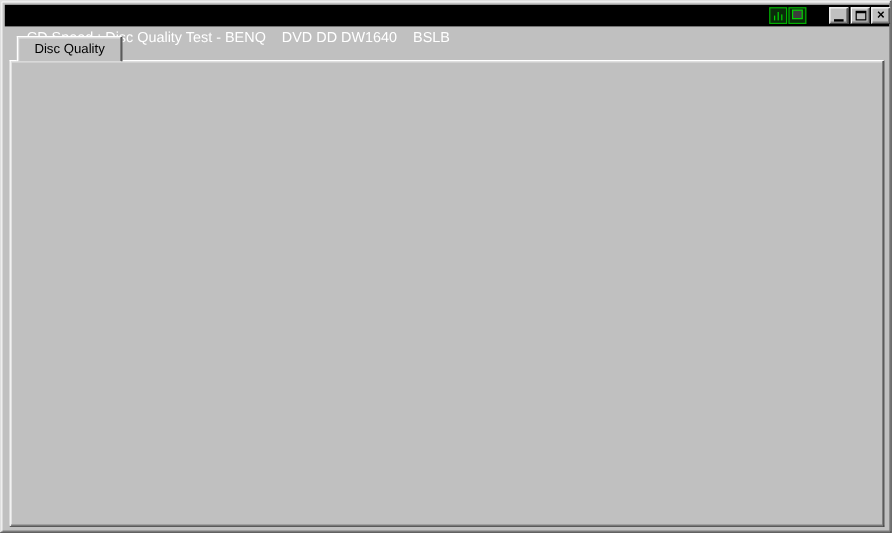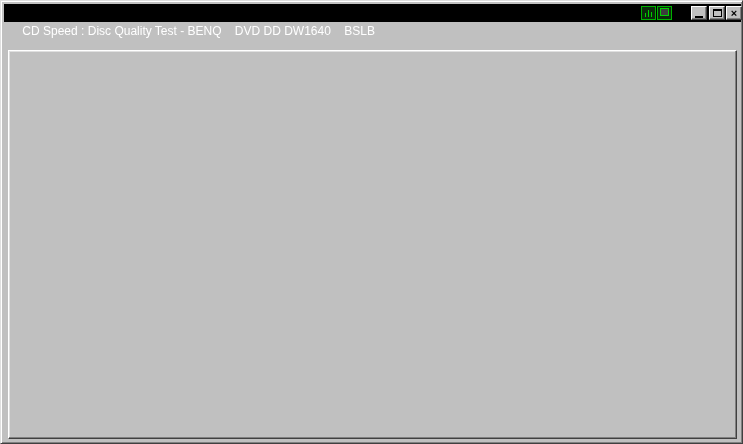--- a/index.html
+++ b/index.html
@@ -81,20 +81,21 @@
       <div class="minglyph"></div>
     </div>
   <div class="tbtn" style="left:708px">
       <div class="maxglyph"></div>
     </div>
   <div class="tbtn" style="left:725px">
       <span class="xglyph">×</span>
     </div>
 
   <div class="tabpage"></div>
+  <div class="tab"><span>Disc Quality</span></div>
   <div class="note">recorded with _NEC    DVD_RW ND-4550A   v1.26</div>
 
   <div class="plot" style="left:62px;top:65px;width:466px;height:132px">
     <svg id="chart1" width="464" height="130">
         <path d="M11.6,0V130M23.2,0V130M34.8,0V130M46.4,0V130M58.0,0V130M69.6,0V130M81.2,0V130M92.8,0V130M104.4,0V130M116.0,0V130M127.6,0V130M139.2,0V130M150.8,0V130M162.4,0V130M174.0,0V130M185.6,0V130M197.2,0V130M208.8,0V130M220.4,0V130M232.0,0V130M243.6,0V130M255.2,0V130M266.8,0V130M278.4,0V130M290.0,0V130M301.6,0V130M313.2,0V130M324.8,0V130M336.4,0V130M348.0,0V130M359.6,0V130M371.2,0V130M382.8,0V130M394.4,0V130M406.0,0V130M417.6,0V130M429.2,0V130M440.8,0V130M452.4,0V130M0,117.0H464M0,104.0H464M0,91.0H464M0,78.0H464M0,65.0H464M0,52.0H464M0,39.0H464M0,26.0H464M0,13.0H464" stroke="#17179b" stroke-width="1" fill="none"></path>
         <path d="M58.0,0V130M116.0,0V130M174.0,0V130M232.0,0V130M290.0,0V130M348.0,0V130M406.0,0V130" stroke="#2b2bb8" stroke-width="1" fill="none"></path>
         <path d="M0,130L0.0,119.8L1.1,119.2L2.2,117.7L3.3,122.1L4.4,118.9L5.5,119.6L6.6,119.9L7.7,118.2L8.8,121.2L9.9,119.8L11.0,118.6L12.2,118.4L13.3,119.4L14.4,116.9L15.5,119.9L16.6,120.3L17.7,115.8L18.8,121.0L19.9,119.8L21.0,118.4L22.1,121.2L23.2,117.1L24.3,122.0L25.4,117.1L26.5,119.1L27.6,119.4L28.7,121.9L29.8,122.2L30.9,116.3L32.0,119.9L33.1,122.4L34.2,120.3L35.4,121.0L36.5,120.5L37.6,121.5L38.7,118.5L39.8,121.5L40.9,119.8L42.0,116.6L43.1,119.3L44.2,118.0L45.3,119.6L46.4,121.5L47.5,119.4L48.6,120.5L49.7,116.0L50.8,117.5L51.9,117.0L53.0,114.5L54.1,116.5L55.2,116.6L56.3,120.0L57.4,110.7L58.6,119.6L59.7,113.2L60.8,113.5L61.9,114.7L63.0,119.8L64.1,115.2L65.2,115.4L66.3,114.6L67.4,119.4L68.5,117.1L69.6,113.6L70.7,114.0L71.8,116.5L72.9,115.3L74.0,114.7L75.1,115.7L76.2,118.4L77.3,119.1L78.4,111.4L79.5,113.7L80.6,113.7L81.8,118.0L82.9,116.0L84.0,114.8L85.1,118.7L86.2,116.9L87.3,112.9L88.4,116.1L89.5,110.8L90.6,115.0L91.7,112.9L92.8,113.9L93.9,118.7L95.0,117.2L96.1,117.4L97.2,116.8L98.3,111.1L99.4,111.1L100.5,117.6L101.6,116.4L102.7,115.1L103.8,110.0L105.0,111.5L106.1,111.0L107.2,114.5L108.3,115.9L109.4,116.6L110.5,117.8L111.6,108.6L112.7,112.8L113.8,117.2L114.9,110.2L116.0,108.0L117.1,109.0L118.2,107.3L119.3,112.9L120.4,116.4L121.5,116.4L122.6,107.6L123.7,111.0L124.8,106.9L125.9,107.5L127.0,115.5L128.2,111.8L129.3,111.6L130.4,105.3L131.5,100.9L132.6,103.4L133.7,105.4L134.8,90.7L135.9,96.2L137.0,101.9L138.1,91.4L139.2,102.1L140.3,100.5L141.4,94.5L142.5,90.7L143.6,88.8L144.7,86.6L145.8,95.6L146.9,100.7L148.0,90.9L149.1,100.0L150.2,81.8L151.4,81.9L152.5,85.7L153.6,77.1L154.7,96.2L155.8,84.8L156.9,99.8L158.0,97.9L159.1,83.1L160.2,78.3L161.3,97.4L162.4,96.1L163.5,77.5L164.6,84.2L165.7,91.8L166.8,81.2L167.9,75.6L169.0,79.2L170.1,89.1L171.2,76.2L172.3,84.7L173.4,81.2L174.6,93.0L175.7,90.5L176.8,94.9L177.9,86.3L179.0,80.8L180.1,89.9L181.2,93.0L182.3,68.1L183.4,67.1L184.5,82.4L185.6,91.7L186.7,72.8L187.8,65.3L188.9,54.1L190.0,79.2L191.1,78.5L192.2,50.2L193.3,76.3L194.4,47.8L195.5,78.8L196.6,78.3L197.8,46.6L198.9,79.9L200.0,80.2L201.1,63.8L202.2,52.1L203.3,76.4L204.4,83.0L205.5,87.5L206.6,66.5L207.7,80.2L208.8,80.3L209.9,77.0L211.0,76.9L212.1,76.8L213.2,85.8L214.3,72.2L215.4,79.8L216.5,78.3L217.6,76.9L218.7,70.2L219.8,86.6L221.0,77.7L222.1,80.7L223.2,53.5L224.3,62.7L225.4,43.5L226.5,36.2L227.6,45.9L228.7,42.4L229.8,55.7L230.9,64.5L232.0,40.0L233.1,59.5L234.2,44.5L235.3,33.3L236.4,56.7L237.5,47.2L238.6,71.4L239.7,68.6L240.8,54.6L241.9,73.8L243.0,84.5L244.2,85.2L245.3,72.8L246.4,62.3L247.5,72.0L248.6,75.1L249.7,70.7L250.8,76.1L251.9,91.3L253.0,91.5L254.1,79.3L255.2,95.1L256.3,98.2L257.4,101.3L258.5,87.5L259.6,92.2L260.7,77.2L261.8,102.1L262.9,98.9L264.0,90.0L265.1,104.7L266.2,98.7L267.4,95.2L268.5,103.9L269.6,96.5L270.7,90.9L271.8,90.4L272.9,103.4L274.0,94.0L275.1,103.4L276.2,102.5L277.3,93.3L278.4,101.2L279.5,102.1L280.6,96.8L281.7,103.6L282.8,93.5L283.9,109.1L285.0,105.7L286.1,96.3L287.2,107.2L288.3,109.8L289.4,107.1L290.6,109.9L291.7,96.7L292.8,100.2L293.9,98.4L295.0,109.7L296.1,108.7L297.2,104.4L298.3,108.7L299.4,103.5L300.5,100.0L301.6,103.2L302.7,110.8L303.8,100.6L304.9,105.5L306.0,104.6L307.1,98.8L308.2,110.2L309.3,104.2L310.4,95.9L311.5,106.1L312.6,101.4L313.8,107.9L314.9,111.3L316.0,108.9L317.1,106.4L318.2,99.7L319.3,106.7L320.4,107.5L321.5,99.3L322.6,102.5L323.7,103.0L324.8,99.3L325.9,102.8L327.0,107.8L328.1,103.0L329.2,99.7L330.3,100.9L331.4,109.1L332.5,102.7L333.6,103.8L334.7,101.1L335.8,97.6L337.0,99.3L338.1,102.6L339.2,108.4L340.3,103.5L341.4,105.3L342.5,109.0L343.6,107.5L344.7,103.0L345.8,110.8L346.9,112.2L348.0,99.8L349.1,110.5L350.2,106.8L351.3,107.0L352.4,107.0L353.5,112.6L354.6,101.0L355.7,111.7L356.8,107.1L357.9,111.4L359.0,107.2L360.2,102.0L361.3,107.0L362.4,107.1L363.5,108.1L364.6,110.3L365.7,102.9L366.8,113.3L367.9,113.0L369.0,106.5L370.1,110.2L371.2,107.3L372.3,110.2L373.4,105.5L374.5,108.5L375.6,102.4L376.7,111.2L377.8,106.6L378.9,105.2L380.0,112.3L381.1,112.2L382.2,107.7L383.4,105.2L384.5,115.5L385.6,108.0L386.7,104.9L387.8,101.3L388.9,112.9L390.0,107.8L391.1,105.4L392.2,112.5L393.3,115.5L394.4,114.5L395.5,108.8L396.6,111.9L397.7,101.2L398.8,113.2L399.9,114.8L401.0,108.8L402.1,110.9L403.2,110.4L404.3,106.7L405.4,108.0L406.6,111.9L407.7,115.6L408.8,110.6L409.9,113.9L411.0,116.2L412.1,107.0L413.2,115.9L414.3,108.0L415.4,110.8L416.5,111.6L417.6,112.0L418.7,115.2L419.8,111.1L420.9,115.8L422.0,114.4L423.1,111.7L424.2,111.9L425.3,111.4L426.4,115.5L427.5,113.4L428.6,117.1L429.8,116.4L430.9,109.4L432.0,110.1L433.1,116.0L434.2,111.6L435.3,110.8L436.4,109.1L437.5,116.1L438.6,115.0L439.7,116.3L440.8,111.6L441.9,115.8L443.0,113.7L444.1,117.3L445.2,114.2L446.3,115.4L447.4,109.7L448.5,112.7L449.6,110.7L450.7,112.2L451.8,110.1L453.0,118.2L454.1,113.3L455.2,112.6L456.3,114.6L457.4,107.0L458.5,110.3L459.6,115.5L460.7,117.3L461.8,111.6L462.9,111.5L464.0,108.9L464,130Z" fill="#0d97ff" stroke="none"></path>
         <path d="M0.0,117.2L1.2,117.1L2.3,117.5L3.5,117.0L4.6,117.5L5.8,116.9L7.0,116.7L8.1,116.9L9.3,116.4L10.4,116.9L11.6,116.3L12.8,116.3L13.9,116.3L15.1,116.8L16.2,116.3L17.4,116.4L18.6,115.7L19.7,116.2L20.9,115.7L22.0,115.6L23.2,116.0L24.4,116.2L25.5,115.3L26.7,115.8L27.8,115.7L29.0,115.7L30.2,115.3L31.3,114.7L32.5,115.4L33.6,115.5L34.8,114.6L36.0,115.1L37.1,114.9L38.3,114.3L39.4,114.9L40.6,114.7L41.8,114.8L42.9,114.0L44.1,114.1L45.2,113.9L46.4,114.1L47.6,113.8L48.7,113.8L49.9,114.3L51.0,113.7L52.2,113.7L53.4,113.8L54.5,113.3L55.7,113.4L56.8,113.9L58.0,112.9L59.2,113.4L60.3,113.4L61.5,112.8L62.6,113.3L63.8,113.3L65.0,112.6L66.1,113.1L67.3,112.3L68.4,113.2L69.6,112.8L70.8,112.4L71.9,112.7L73.1,112.3L74.2,112.8L75.4,112.8L76.6,112.1L77.7,112.2L78.9,112.4L80.0,111.7L81.2,112.5L82.4,111.7L83.5,111.5L84.7,112.1L85.8,111.8L87.0,111.4L88.2,111.3L89.3,111.5L90.5,111.1L91.6,111.3L92.8,111.4L94.0,111.7L95.1,111.5L96.3,111.2L97.4,111.5L98.6,111.3L99.8,110.7L100.9,111.3L102.1,111.3L103.2,111.0L104.4,110.4L105.6,110.5L106.7,110.7L107.9,110.9L109.0,110.7L110.2,110.0L111.4,110.5L112.5,110.1L113.7,110.0L114.8,110.5L116.0,109.8L117.2,109.6L118.3,109.9L119.5,110.3L120.6,110.0L121.8,109.9L123.0,110.1L124.1,109.7L125.3,109.2L126.4,109.7L127.6,109.2L128.8,109.8L129.9,109.0L131.1,109.6L132.2,109.2L133.4,108.8L134.6,109.3L135.7,108.9L136.9,109.3L138.0,109.0L139.2,108.6L140.4,109.0L141.5,108.5L142.7,108.9L143.8,108.8L145.0,108.0L146.2,108.3L147.3,108.4L148.5,108.0L149.6,108.7L150.8,108.0L152.0,107.9L153.1,108.5L154.3,108.3L155.4,108.0L156.6,108.0L157.8,107.6L158.9,107.3L160.1,107.5L161.2,107.2L162.4,107.2L163.6,107.6L164.7,107.8L165.9,107.6L167.0,107.7L168.2,107.4L169.4,106.7L170.5,107.1L171.7,107.4L172.8,106.6L174.0,106.8L175.2,107.0L176.3,106.3L177.5,106.4L178.6,106.1L179.8,106.8L181.0,106.7L182.1,106.1L183.3,106.5L184.4,106.5L185.6,105.9L186.8,106.6L187.9,105.9L189.1,106.0L190.2,106.2L191.4,106.1L192.6,105.6L193.7,105.4L194.9,105.6L196.0,105.5L197.2,105.4L198.4,105.6L199.5,105.3L200.7,105.6L201.8,105.7L203.0,105.3L204.2,105.2L205.3,105.5L206.5,104.9L207.6,105.0L208.8,104.9L210.0,104.9L211.1,104.7L212.3,104.8L213.4,104.8L214.6,104.6L215.8,104.4L216.9,104.2L218.1,104.4L219.2,104.5L220.4,103.9L221.6,104.5L222.7,104.1L223.9,103.7L225.0,104.2L226.2,104.1L227.4,103.2L228.5,104.0L229.7,103.6L230.8,103.7L232.0,103.9L233.2,103.8L234.3,103.0L235.5,103.5L236.6,103.8L237.8,103.2L239.0,103.1L240.1,103.0L241.3,103.2L242.4,103.5L243.6,103.5L244.8,102.9L245.9,102.8L247.1,103.3L248.2,103.8L249.4,103.3L250.6,103.5L251.7,103.8L252.9,104.0L254.0,103.7L255.2,103.3L256.4,103.8L257.5,104.1L258.7,104.2L259.8,103.5L261.0,104.3L262.2,103.8L263.3,103.9L264.5,104.1L265.6,104.7L266.8,104.4L268.0,104.0L269.1,104.9L270.3,104.3L271.4,104.6L272.6,104.6L273.8,104.8L274.9,105.0L276.1,104.7L277.2,104.6L278.4,105.2L279.6,105.2L280.7,105.6L281.9,105.4L283.0,104.9L284.2,105.3L285.4,105.0L286.5,105.0L287.7,105.5L288.8,105.4L290.0,106.0L291.2,106.1L292.3,105.7L293.5,105.8L294.6,105.8L295.8,105.7L297.0,106.0L298.1,106.4L299.3,106.0L300.4,105.6L301.6,106.5L302.8,106.5L303.9,106.3L305.1,105.9L306.2,105.9L307.4,106.0L308.6,106.4L309.7,106.9L310.9,106.2L312.0,106.7L313.2,106.2L314.4,106.5L315.5,107.1L316.7,106.7L317.8,106.4L319.0,106.4L320.2,107.0L321.3,107.4L322.5,106.9L323.6,107.0L324.8,106.9L326.0,107.5L327.1,107.2L328.3,107.5L329.4,107.3L330.6,107.4L331.8,107.7L332.9,108.0L334.1,107.8L335.2,107.9L336.4,108.1L337.6,108.1L338.7,108.1L339.9,107.7L341.0,108.1L342.2,108.4L343.4,108.5L344.5,108.1L345.7,108.5L346.8,108.1L348.0,108.5L349.2,108.9L350.3,108.5L351.5,108.3L352.6,109.1L353.8,108.6L355.0,108.8L356.1,108.7L357.3,109.0L358.4,109.2L359.6,108.8L360.8,109.2L361.9,109.5L363.1,109.7L364.2,109.9L365.4,109.6L366.6,109.2L367.7,109.7L368.9,109.5L370.0,110.2L371.2,109.5L372.4,110.2L373.5,109.8L374.7,109.9L375.8,110.1L377.0,110.3L378.2,110.4L379.3,110.0L380.5,110.4L381.6,110.2L382.8,110.6L384.0,110.7L385.1,110.8L386.3,110.7L387.4,110.3L388.6,110.5L389.8,110.9L390.9,110.8L392.1,110.6L393.2,111.2L394.4,111.2L395.6,111.1L396.7,111.7L397.9,111.2L399.0,111.8L400.2,111.8L401.4,111.1L402.5,111.1L403.7,111.7L404.8,111.7L406.0,111.4L407.2,112.0L408.3,112.1L409.5,111.7L410.6,112.1L411.8,111.8L413.0,112.2L414.1,112.5L415.3,111.7L416.4,112.0L417.6,111.9L418.8,112.0L419.9,112.3L421.1,112.3L422.2,112.5L423.4,112.6L424.6,112.2L425.7,112.1L426.9,112.1L428.0,113.0L429.2,112.4L430.4,113.2L431.5,113.2L432.7,112.5L433.8,112.4L435.0,112.8L436.2,113.0L437.3,113.1L438.5,113.2L439.6,113.2L440.8,112.8L442.0,113.8L443.1,113.7L444.3,113.4L445.4,113.1L446.6,113.9L447.8,113.5L448.9,113.3L450.1,114.2L451.2,113.6L452.4,113.6L453.6,113.6L454.7,114.1L455.9,114.3L457.0,114.5L458.2,114.3L459.4,114.5L460.5,114.4L461.7,114.2L462.8,114.8L464.0,114.2" stroke="#e81414" stroke-width="1.2" fill="none"></path>
         <path d="M0.0,127.6L1.7,98.3L24.4,98.3L26.7,106.4L29.0,98.3L44.7,98.3L46.4,82.1L71.9,82.1L74.2,91.0L76.6,82.1L98.6,82.1L100.9,91.0L103.2,82.1L125.9,82.1L127.6,66.2L145.0,66.2L147.3,74.8L149.6,66.2L191.4,66.2L193.7,74.8L196.0,66.2L227.9,66.2L229.1,127.6L230.3,66.2L252.9,66.2L255.2,74.8L257.5,66.2L278.4,66.2L280.7,74.8L283.0,66.2L307.4,66.2L309.7,74.8L312.0,66.2L326.0,66.2L329.4,60.9L335.2,60.9L341.0,82.1L363.1,82.1L365.4,90.2L367.7,82.1L380.5,82.1L382.8,89.4L385.1,82.1L399.0,82.1L403.7,98.3L436.2,98.3L438.5,104.0L440.8,98.3L464.0,98.3" stroke="#ffffff" stroke-width="1.5" fill="none" stroke-linejoin="round"></path>
       </svg>

